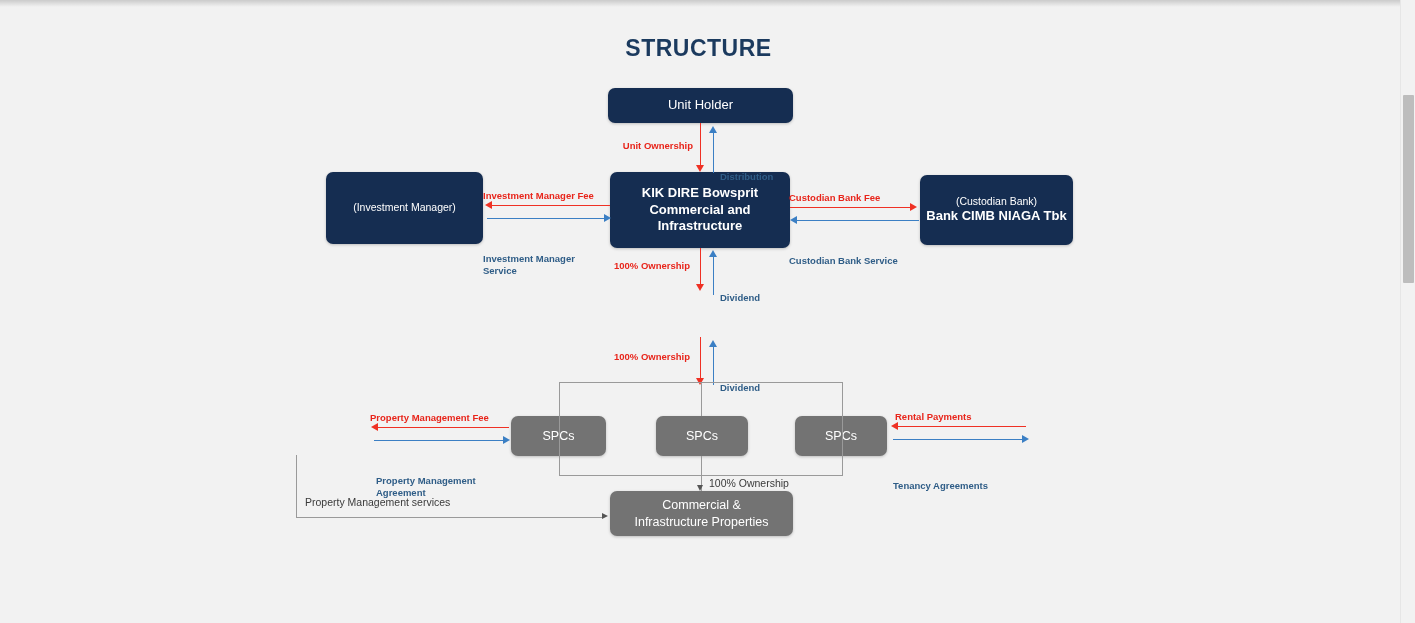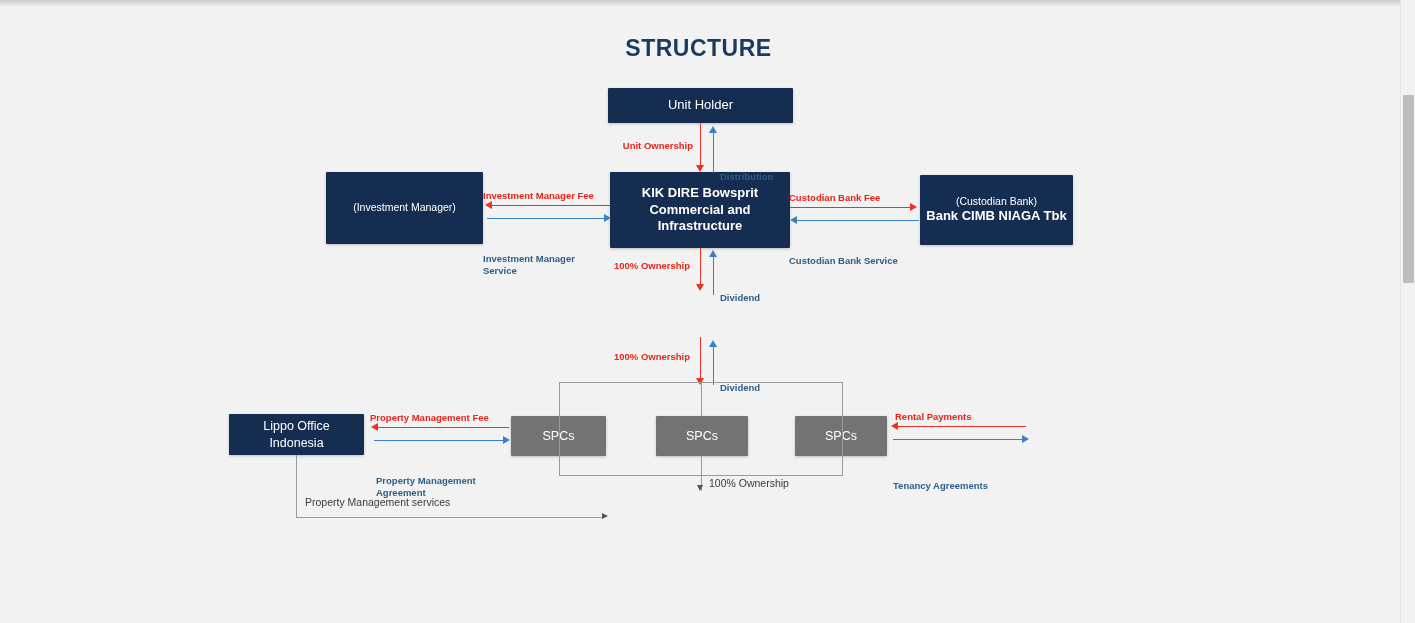--- a/index.html
+++ b/index.html
@@ -34,21 +34,21 @@
     text-align: center;
     font-size: 23px; font-weight: bold; letter-spacing: 0.5px;
     color: #1b3a5e;
   }
   
   .node {
     position: absolute;
     display: flex; flex-direction: column;
     align-items: center; justify-content: center;
     text-align: center;
-    border-radius: 1px;
+    border-radius: 7px;
     color: #ffffff;
     line-height: 1.3;
     box-shadow: 0 1px 3px rgba(0,0,0,0.22);
     padding: 4px 6px;
   }
   .node.navy { background: #152d51; }
   .node.slate { background: #737373; }
   .node .sub { font-size: 10.5px; font-weight: normal; }
   .node .main { font-size: 13px; font-weight: bold; }
   .node .plain { font-size: 13px; font-weight: normal; }
@@ -103,38 +103,38 @@
   <div class="node navy" style="left:610px; top:172px; width:180px; height:76px;">
     <div class="main">KIK DIRE Bowsprit Commercial and Infrastructure</div>
   </div>
 
   <div class="node navy" style="left:920px; top:175px; width:153px; height:70px;">
     <div class="sub">(Custodian Bank)</div>
     <div class="main">Bank CIMB NIAGA Tbk</div>
   </div>
 
 
-  <div class="node navy" style="left:229px; top:414px; width:135px; height:41px;">
-    <div class="plain2">Lippo Office</div>
-    <div class="plain2">Indonesia</div>
-  </div>
 
   <div class="node slate" style="left:511px; top:416px; width:95px; height:40px;">
     <div class="plain2">SPCs</div>
   </div>
 
   <div class="node slate" style="left:656px; top:416px; width:92px; height:40px;">
     <div class="plain2">SPCs</div>
   </div>
 
   <div class="node slate" style="left:795px; top:416px; width:92px; height:40px;">
     <div class="plain2">SPCs</div>
   </div>
 
 
+  <div class="node slate" style="left:610px; top:491px; width:183px; height:45px;">
+    <div class="plain2">Commercial &amp;</div>
+    <div class="plain2">Infrastructure Properties</div>
+  </div>
 
   <div class="vline red" style="left:700px; top:123px; height:45px;"></div>
   <div class="arw down-red" style="left:696px; top:165px;"></div>
   <div class="elabel red" style="left:583px; top:140px; width:110px; text-align:right;">Unit Ownership</div>
 
   <div class="vline blue" style="left:713px; top:131px; height:42px;"></div>
   <div class="arw up-blue" style="left:709px; top:126px;"></div>
   <div class="elabel blue" style="left:720px; top:140px; width:100px; text-align:left;">Distribution</div>
 
   <div class="hline red" style="left:492px; top:205px; width:118px;"></div>

